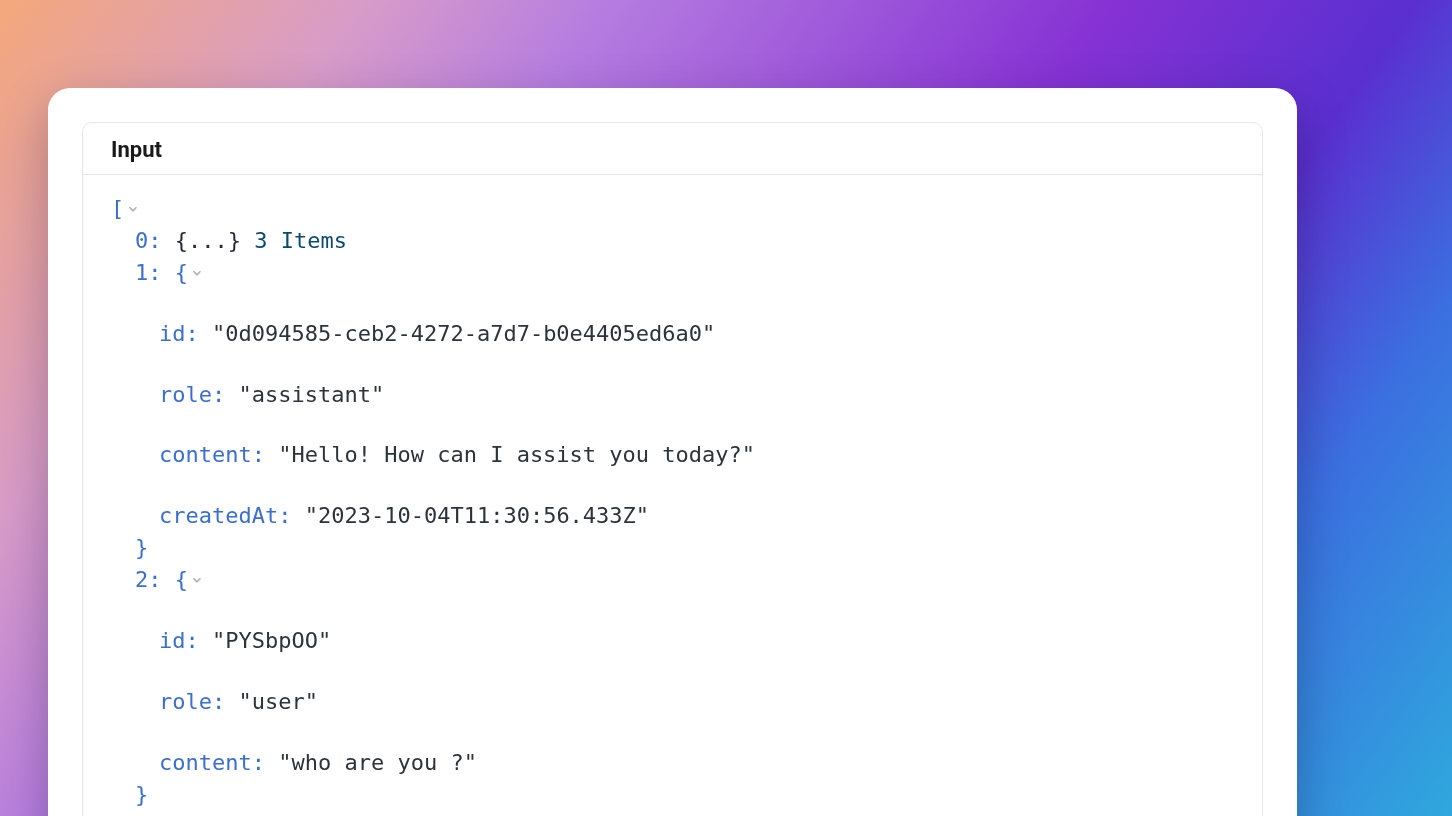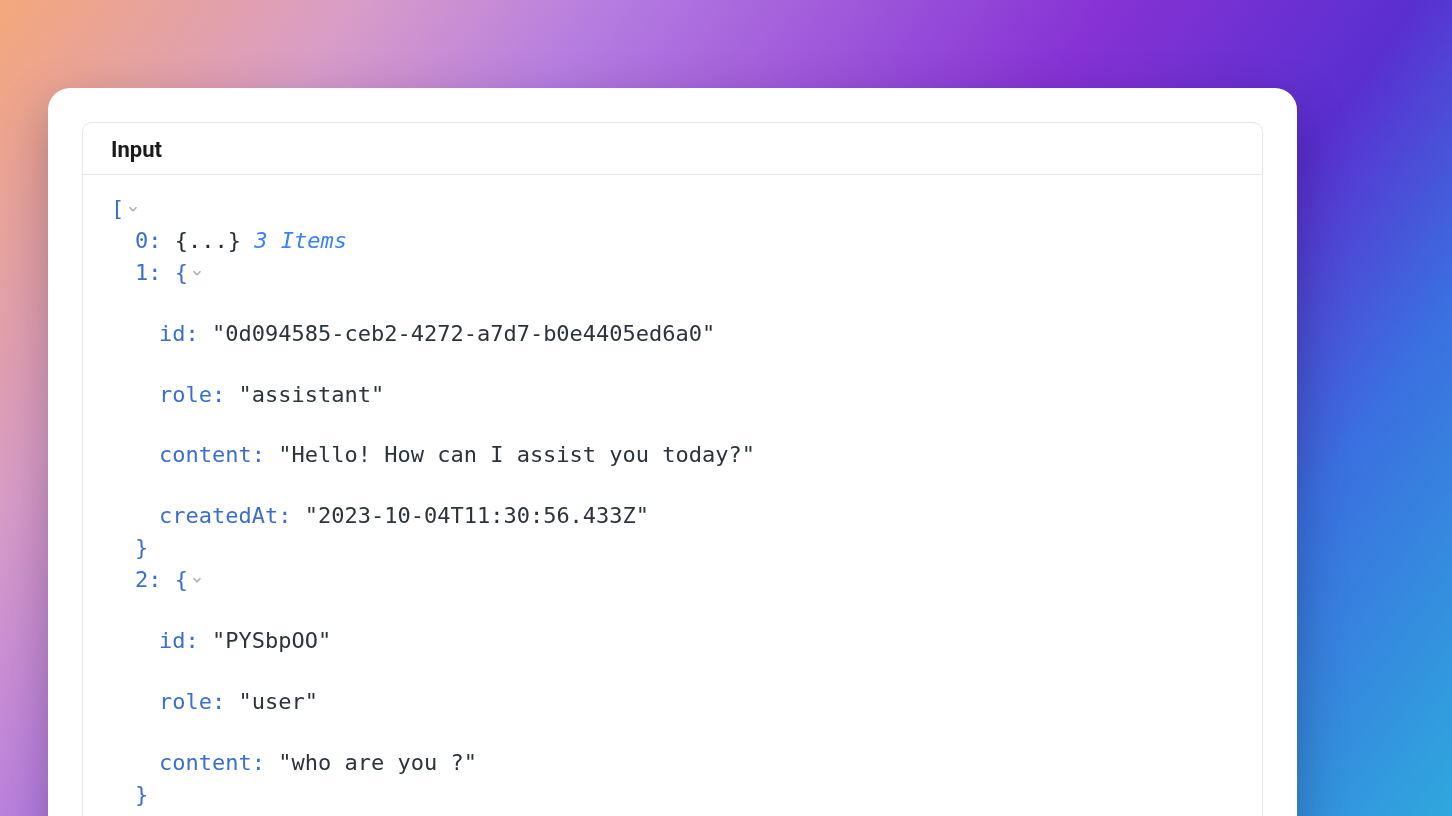--- a/index.html
+++ b/index.html
@@ -45,21 +45,21 @@
     font-size: 22px;
     line-height: 1.45;
     color: #16202b;
     white-space: pre;
   }
   .bracket   { color: #3a6fcf; }
   .key       { color: #3a6fcf; }
   .colon     { color: #3a6fcf; }
   .brace     { color: #3a6fcf; }
   .ellipsis  { color: #222b36; }
-  .meta      { color: #3b82f6; font-style: italic; }
+  .meta      { color: #0c4a6e; }
   .string    { color: #2b333b; }
   .chevron {
     display: inline-block;
     vertical-align: middle;
     color: #aab3bf;
     margin-left: 2px;
     position: relative;
     top: -1px;
   }
   .chevron svg { width: 14px; height: 14px; display: block; }

